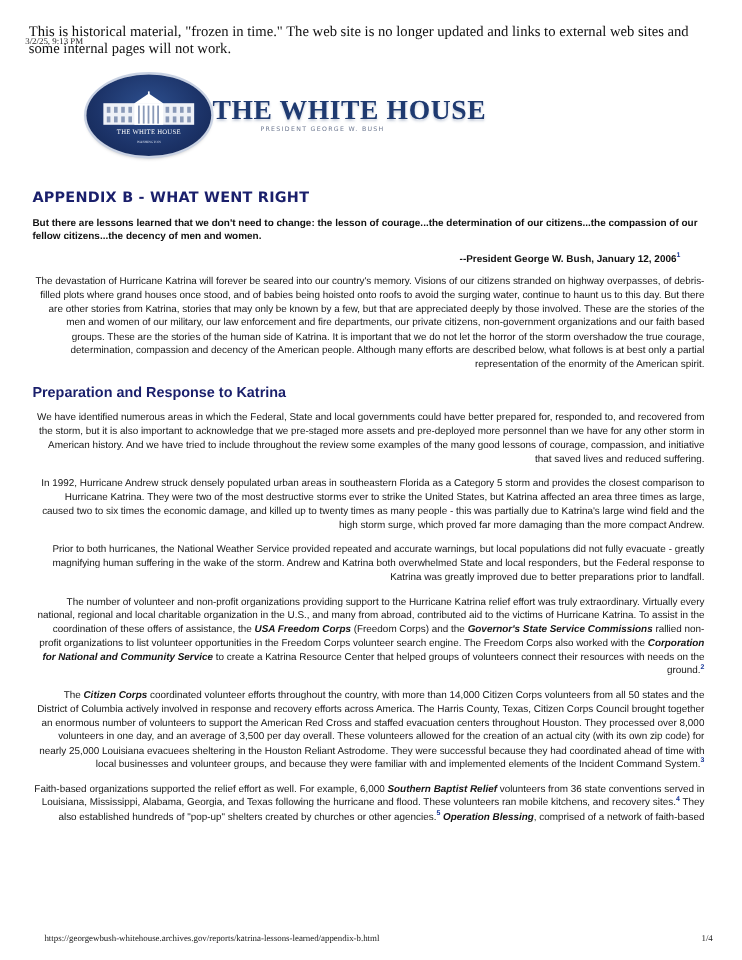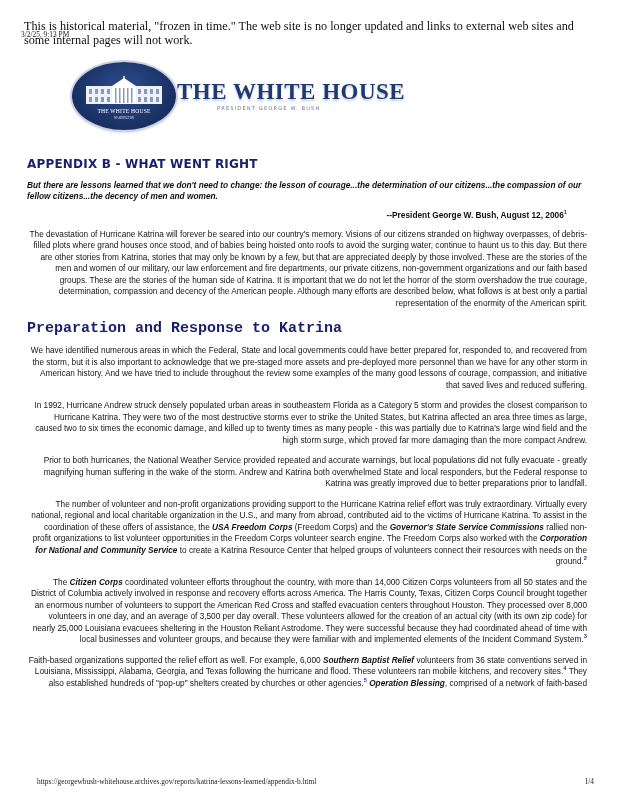--- a/index.html
+++ b/index.html
@@ -49,25 +49,25 @@
     font-family: "DejaVu Sans", sans-serif; font-size: 5.2px; color: #6d7890;
     letter-spacing: 1.1px; white-space: nowrap;
   }
 
   .content { position: absolute; left: 27px; top: 157px; width: 560px; }
   .h1 {
     font-family: "DejaVu Sans", sans-serif; font-weight: bold; font-size: 12px;
     color: #1a1f6b; letter-spacing: 0.2px;
   }
   .h2 {
-    font-family: Liberation Mono, monospace; font-weight: bold; font-size: 15px;
+    font-family: Liberation Sans, sans-serif; font-weight: bold; font-size: 12px;
     color: #1a1f6b; margin-top: 11px;
   }
   .quote {
-    margin-top: 9px; font-style: italic; font-weight: bold; font-size: 8.3px; line-height: 11.4px;
+    margin-top: 9px; font-weight: bold; font-size: 8.3px; line-height: 11.4px;
   }
   .attrib {
     margin-top: 7px; text-align: right; padding-right: 20px;
     font-weight: bold; font-size: 8.3px;
   }
   p.body {
     margin-top: 9px; font-size: 8.25px; line-height: 11.5px; color: #151515; text-align: right;
   }
   .h2 + p.body { margin-top: 8px; }
   sup.fn { font-size: 5.8px; vertical-align: super; line-height: 0; color: #1a3a9a; font-weight: bold; }
@@ -125,21 +125,21 @@
     <div class="seal-sub">WASHINGTON</div>
   </div>
   <div class="wordmark">THE WHITE HOUSE</div>
   <div class="wordmark-sub">PRESIDENT GEORGE W. BUSH</div>
 </div>
 
 <div class="content">
   <div class="h1">APPENDIX B - WHAT WENT RIGHT</div>
 
   <div class="quote">But there are lessons learned that we don't need to change: the lesson of courage...the determination of our citizens...the compassion of our fellow citizens...the decency of men and women.</div>
-  <div class="attrib"><span>--President George W. Bush, August 12, 2006</span><sup class="fn">1</sup></div>
+  <div class="attrib"><span>--President George W. Bush, January 12, 2006</span><sup class="fn">1</sup></div>
 
   <p class="body">The devastation of Hurricane Katrina will forever be seared into our country's memory. Visions of our citizens stranded on highway overpasses, of debris-filled plots where grand houses once stood, and of babies being hoisted onto roofs to avoid the surging water, continue to haunt us to this day. But there are other stories from Katrina, stories that may only be known by a few, but that are appreciated deeply by those involved. These are the stories of the men and women of our military, our law enforcement and fire departments, our private citizens, non-government organizations and our faith based groups. These are the stories of the human side of Katrina. It is important that we do not let the horror of the storm overshadow the true courage, determination, compassion and decency of the American people. Although many efforts are described below, what follows is at best only a partial representation of the enormity of the American spirit.</p>
 
   <div class="h2">Preparation and Response to Katrina</div>
   <p class="body">We have identified numerous areas in which the Federal, State and local governments could have better prepared for, responded to, and recovered from the storm, but it is also important to acknowledge that we pre-staged more assets and pre-deployed more personnel than we have for any other storm in American history. And we have tried to include throughout the review some examples of the many good lessons of courage, compassion, and initiative that saved lives and reduced suffering.</p>
   <p class="body">In 1992, Hurricane Andrew struck densely populated urban areas in southeastern Florida as a Category 5 storm and provides the closest comparison to Hurricane Katrina. They were two of the most destructive storms ever to strike the United States, but Katrina affected an area three times as large, caused two to six times the economic damage, and killed up to twenty times as many people - this was partially due to Katrina's large wind field and the high storm surge, which proved far more damaging than the more compact Andrew.</p>
   <p class="body">Prior to both hurricanes, the National Weather Service provided repeated and accurate warnings, but local populations did not fully evacuate - greatly magnifying human suffering in the wake of the storm. Andrew and Katrina both overwhelmed State and local responders, but the Federal response to Katrina was greatly improved due to better preparations prior to landfall.</p>
 
   <p class="body"><span>The number of volunteer and non-profit organizations providing support to the Hurricane Katrina relief effort was truly extraordinary. Virtually every national, regional and local charitable organization in the U.S., and many from abroad, contributed aid to the victims of Hurricane Katrina. To assist in the coordination of these offers of assistance, the </span><b class="em">USA Freedom Corps</b><span> (Freedom Corps) and the </span><b class="em">Governor's State Service Commissions</b><span> rallied non-profit organizations to list volunteer opportunities in the Freedom Corps volunteer search engine. The Freedom Corps also worked with the </span><b class="em">Corporation for National and Community Service</b><span> to create a Katrina Resource Center that helped groups of volunteers connect their resources with needs on the ground.</span><sup class="fn">2</sup></p>
 

